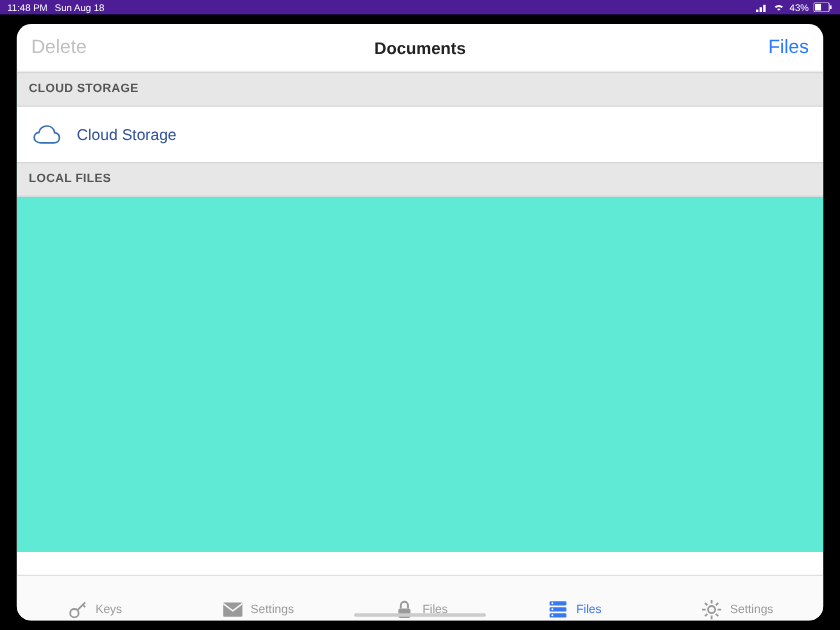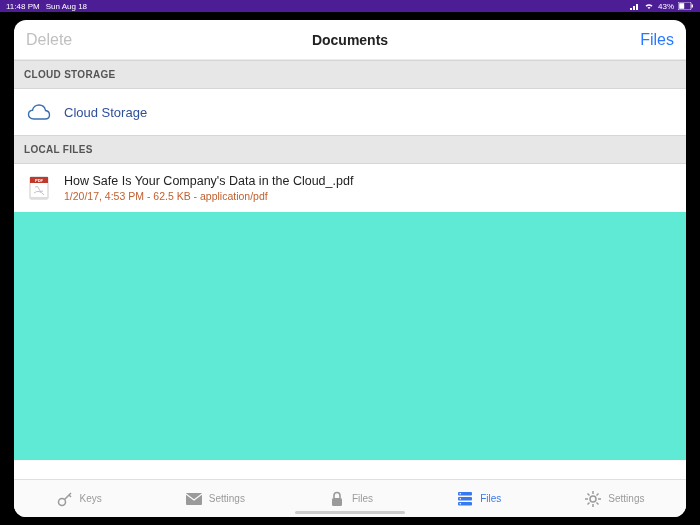--- a/index.html
+++ b/index.html
@@ -14,21 +14,21 @@
   .nav-left, .nav-right { font-size: 16px; color: #2879ff; cursor: pointer; }
   .nav-left.disabled { color: #c0c0c0; }
   .section-header { background: #e7e7e7; color: #555; font-size: 10px; font-weight: 600; letter-spacing: 0.3px; padding: 8px 10px; border-top: 1px solid #d6d6d6; border-bottom: 1px solid #d6d6d6; }
   .row { display: flex; align-items: center; padding: 10px 12px; gap: 12px; background: #fff; cursor: pointer; }
   .row .icon-slot { width: 26px; height: 26px; display: flex; align-items: center; justify-content: center; flex-shrink: 0; }
   .cloud-label { color: #2f4f99; font-size: 13px; }
   .file-text { display: flex; flex-direction: column; }
   .file-name { font-size: 12.5px; color: #222; margin-bottom: 2px; }
   .file-meta { font-size: 10.5px; color: #c06030; }
   .content { flex: 1; overflow: auto; background: #5eead4; }
-  .tab-bar { height: 38px; border-top: 1px solid #e0e0e0; background: #fafafa; display: flex; justify-content: space-around; align-items: center; margin-top: 19px; }
+  .tab-bar { height: 38px; border-top: 1px solid #e0e0e0; background: #fafafa; display: flex; justify-content: space-around; align-items: flex-end; margin-top: 19px; }
   .tab { display: flex; align-items: center; gap: 6px; font-size: 10px; color: #9a9a9a; cursor: pointer; }
   .tab.active { color: #3878f0; }
   .tab .tab-icon { width: 18px; height: 18px; display: flex; align-items: center; justify-content: center; }
   .home-indicator { position: absolute; bottom: 3px; left: 50%; transform: translateX(-50%); width: 110px; height: 3px; background: #ccc; border-radius: 2px; }
   svg { display: block; }
 </style>
 </head>
 <body>
 
 <div class="device">
@@ -78,35 +78,20 @@
         <span class="icon-slot">
           <svg width="24" height="18" viewBox="0 0 24 18">
               <path d="M7 16 C3 16 1.5 13.5 1.5 11.5 C1.5 9 3.5 7.5 5.5 7.3 C6 4 9 2 12 2 C15.5 2 18 4.5 18.5 7.5 C21 7.8 22.5 9.8 22.5 12 C22.5 14.5 20.5 16 18 16 Z" fill="none" stroke="#3a6fb0" stroke-width="1.4"></path>
             </svg>
         </span>
         <span class="cloud-label">Cloud Storage</span>
       </div>
 
       <div class="section-header">LOCAL FILES</div>
 
-      <div class="row">
-        <span class="icon-slot">
-          <svg width="22" height="26" viewBox="0 0 22 26">
-            <rect x="2" y="2" width="18" height="22" rx="1" fill="#fff" stroke="#bbb" stroke-width="0.8"></rect>
-            <rect x="2" y="2" width="18" height="6" fill="#c0392b"></rect>
-            <text x="11" y="6.8" text-anchor="middle" font-size="4" fill="#fff" font-family="Arial" font-weight="bold">PDF</text>
-            <path d="M7 12 Q10 10 11 14 Q12 18 15 16 M6 18 Q11 14 16 20" stroke="#999" stroke-width="0.6" fill="none"></path>
-            <rect x="2" y="22" width="18" height="2" fill="#ddd"></rect>
-          </svg>
-        </span>
-        <div class="file-text">
-          <span class="file-name">How Safe Is Your Company's Data in the Cloud_.pdf</span>
-          <span class="file-meta">1/20/17, 4:53 PM - 62.5 KB - application/pdf</span>
-        </div>
-      </div>
 
     </div>
 
     <div class="tab-bar">
       <div class="tab">
         <span class="tab-icon">
           <svg width="18" height="18" viewBox="0 0 18 18">
               <circle cx="6" cy="12" r="3.5" fill="none" stroke="#9a9a9a" stroke-width="1.5"></circle>
               <line x1="8.5" y1="9.5" x2="15" y2="3" stroke="#9a9a9a" stroke-width="1.5"></line>
               <line x1="13" y1="5" x2="15" y2="7" stroke="#9a9a9a" stroke-width="1.5"></line>

